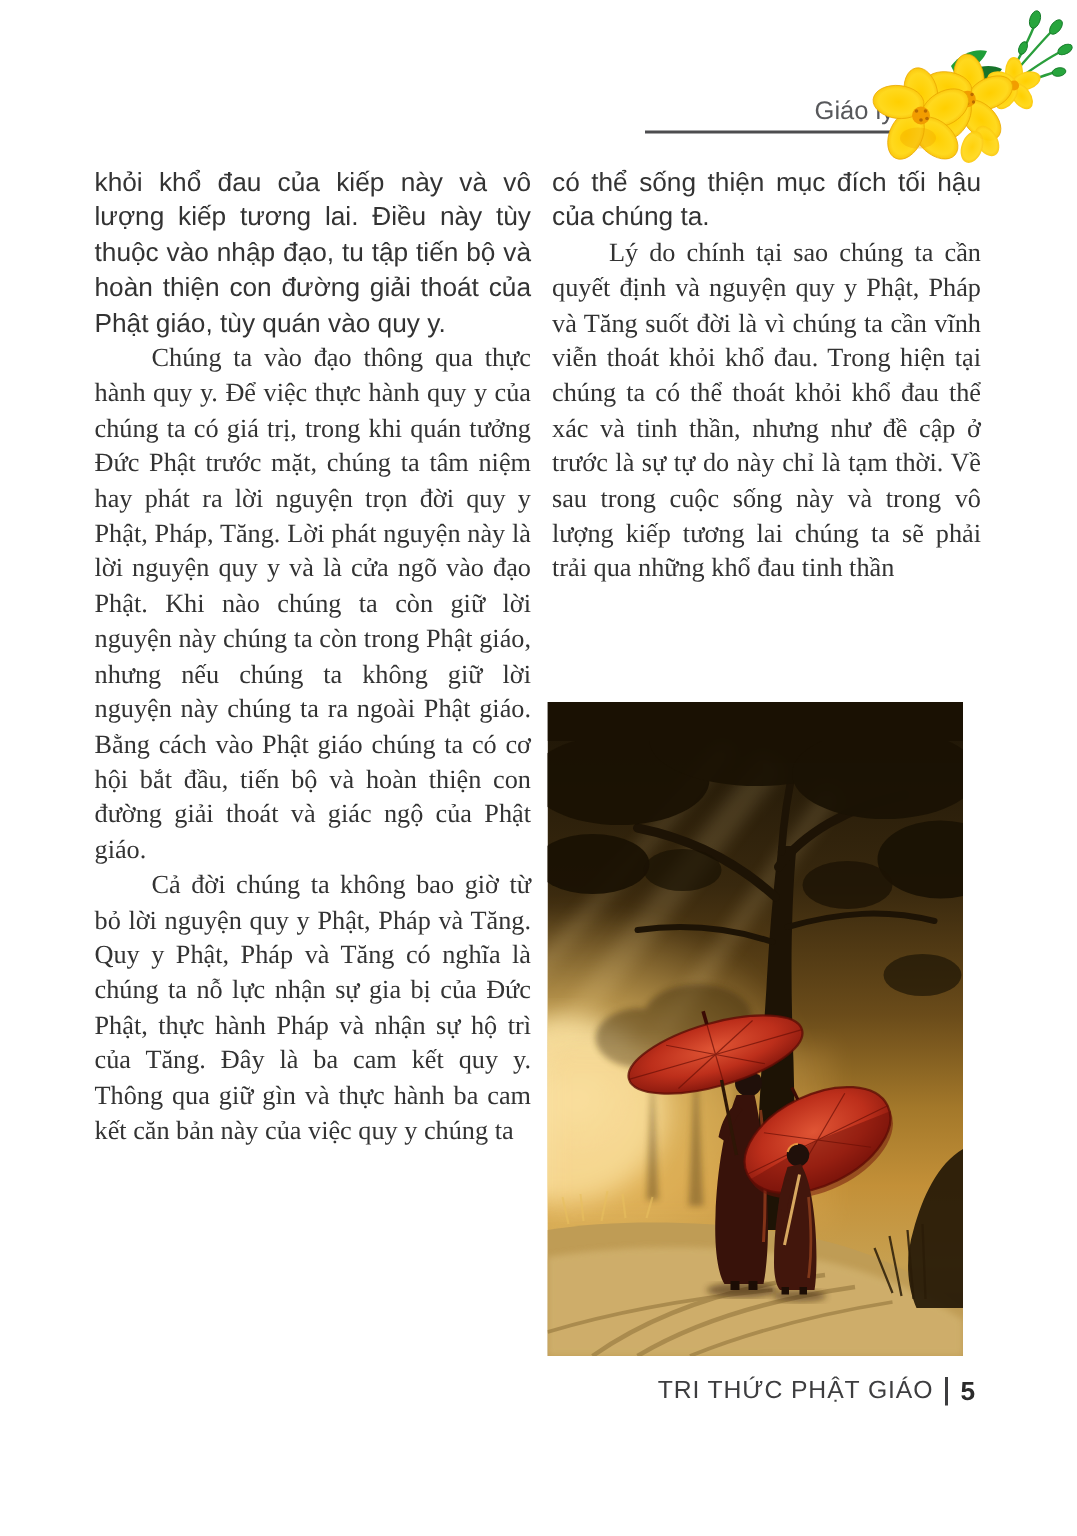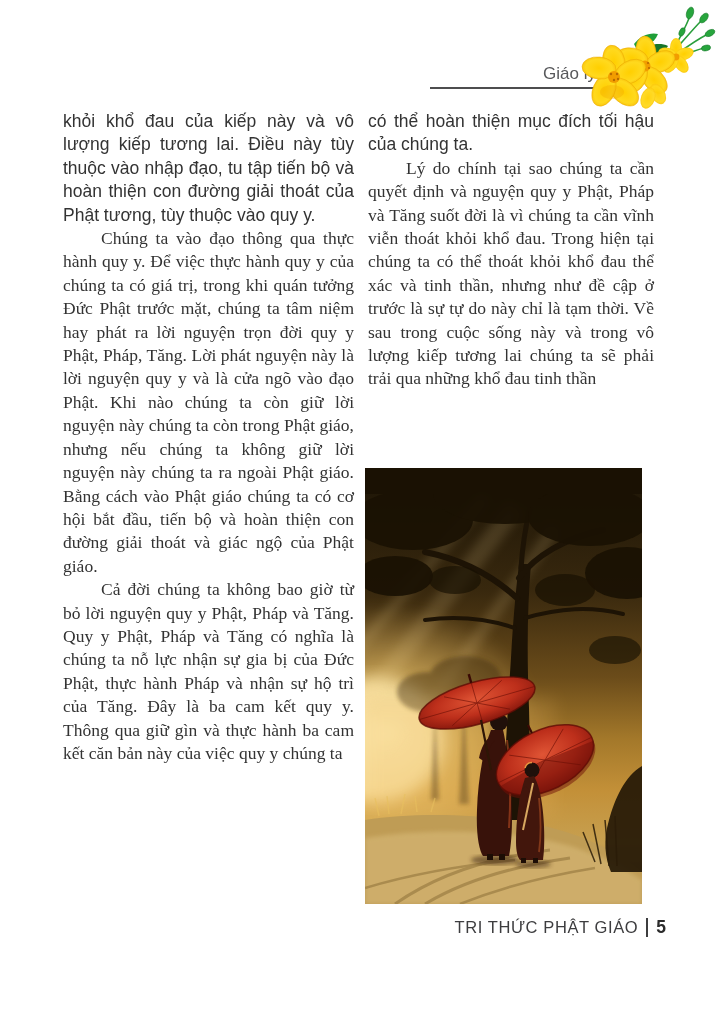--- a/index.html
+++ b/index.html
@@ -33,21 +33,21 @@
   .col p.indent{text-indent:38px;font-family:Liberation Serif, serif;}
   .col-left{left:63px;width:291px;}
   .col-right{left:368px;width:286px;}
   
   .photo{
     position:absolute;left:365px;top:468px;width:277px;height:436px;margin:0;
   }
   .photo svg{display:block;width:100%;height:100%;}
   
   .footer{
-    position:absolute;top:917px;right:52px;
+    position:absolute;top:917px;right:68px;
     display:flex;align-items:center;
     color:#3d3d3f;
   }
   .footer-title{
     font-size:16.5px;letter-spacing:0.6px;
   }
   .footer-sep{
     display:inline-block;width:2px;height:19px;background:#3d3d3f;
     margin:0 8px;
   }
@@ -140,27 +140,27 @@
       </g>
 
       <g fill="url(#petalG)" opacity="0.95">
         <ellipse cx="80" cy="94" rx="7" ry="11" transform="rotate(150 80 94)"></ellipse>
         <ellipse cx="70" cy="98" rx="7" ry="11" transform="rotate(200 70 98)"></ellipse>
       </g>
     </svg>
   </div>
 
   <div class="col col-left">
-    <p>khỏi khổ đau của kiếp này và vô lượng kiếp tương lai. Điều này tùy thuộc vào nhập đạo, tu tập tiến bộ và hoàn thiện con đường giải thoát của Phật tương, tùy thuộc vào quy y.</p>
+    <p>khỏi khổ đau của kiếp này và vô lượng kiếp tương lai. Điều này tùy thuộc vào nhập đạo, tu tập tiến bộ và hoàn thiện con đường giải thoát của Phật giáo, tùy quán vào quy y.</p>
     <p class="indent">Chúng ta vào đạo thông qua thực hành quy y. Để việc thực hành quy y của chúng ta có giá trị, trong khi quán tưởng Đức Phật trước mặt, chúng ta tâm niệm hay phát ra lời nguyện trọn đời quy y Phật, Pháp, Tăng. Lời phát nguyện này là lời nguyện quy y và là cửa ngõ vào đạo Phật. Khi nào chúng ta còn giữ lời nguyện này chúng ta còn trong Phật giáo, nhưng nếu chúng ta không giữ lời nguyện này chúng ta ra ngoài Phật giáo. Bằng cách vào Phật giáo chúng ta có cơ hội bắt đầu, tiến bộ và hoàn thiện con đường giải thoát và giác ngộ của Phật giáo.</p>
     <p class="indent">Cả đời chúng ta không bao giờ từ bỏ lời nguyện quy y Phật, Pháp và Tăng. Quy y Phật, Pháp và Tăng có nghĩa là chúng ta nỗ lực nhận sự gia bị của Đức Phật, thực hành Pháp và nhận sự hộ trì của Tăng. Đây là ba cam kết quy y. Thông qua giữ gìn và thực hành ba cam kết căn bản này của việc quy y chúng ta</p>
   </div>
 
   <div class="col col-right">
-    <p>có thể hoàn thiện mục đích tối hậu của chúng ta.</p>
+    <p>có thể sống thiện mục đích tối hậu của chúng ta.</p>
     <p class="indent">Lý do chính tại sao chúng ta cần quyết định và nguyện quy y Phật, Pháp và Tăng suốt đời là vì chúng ta cần vĩnh viễn thoát khỏi khổ đau. Trong hiện tại chúng ta có thể thoát khỏi khổ đau thể xác và tinh thần, nhưng như đề cập ở trước là sự tự do này chỉ là tạm thời. Về sau trong cuộc sống này và trong vô lượng kiếp tương lai chúng ta sẽ phải trải qua những khổ đau tinh thần</p>
   </div>
 
   <figure class="photo">
     <svg viewBox="0 0 277 436" preserveAspectRatio="none" aria-hidden="true">
       <defs>
         <linearGradient id="bgG" x1="0" y1="0" x2="0" y2="1">
           <stop offset="0" stop-color="#1c1406"></stop>
           <stop offset="0.28" stop-color="#38280e"></stop>
           <stop offset="0.48" stop-color="#6b4c1a"></stop>

